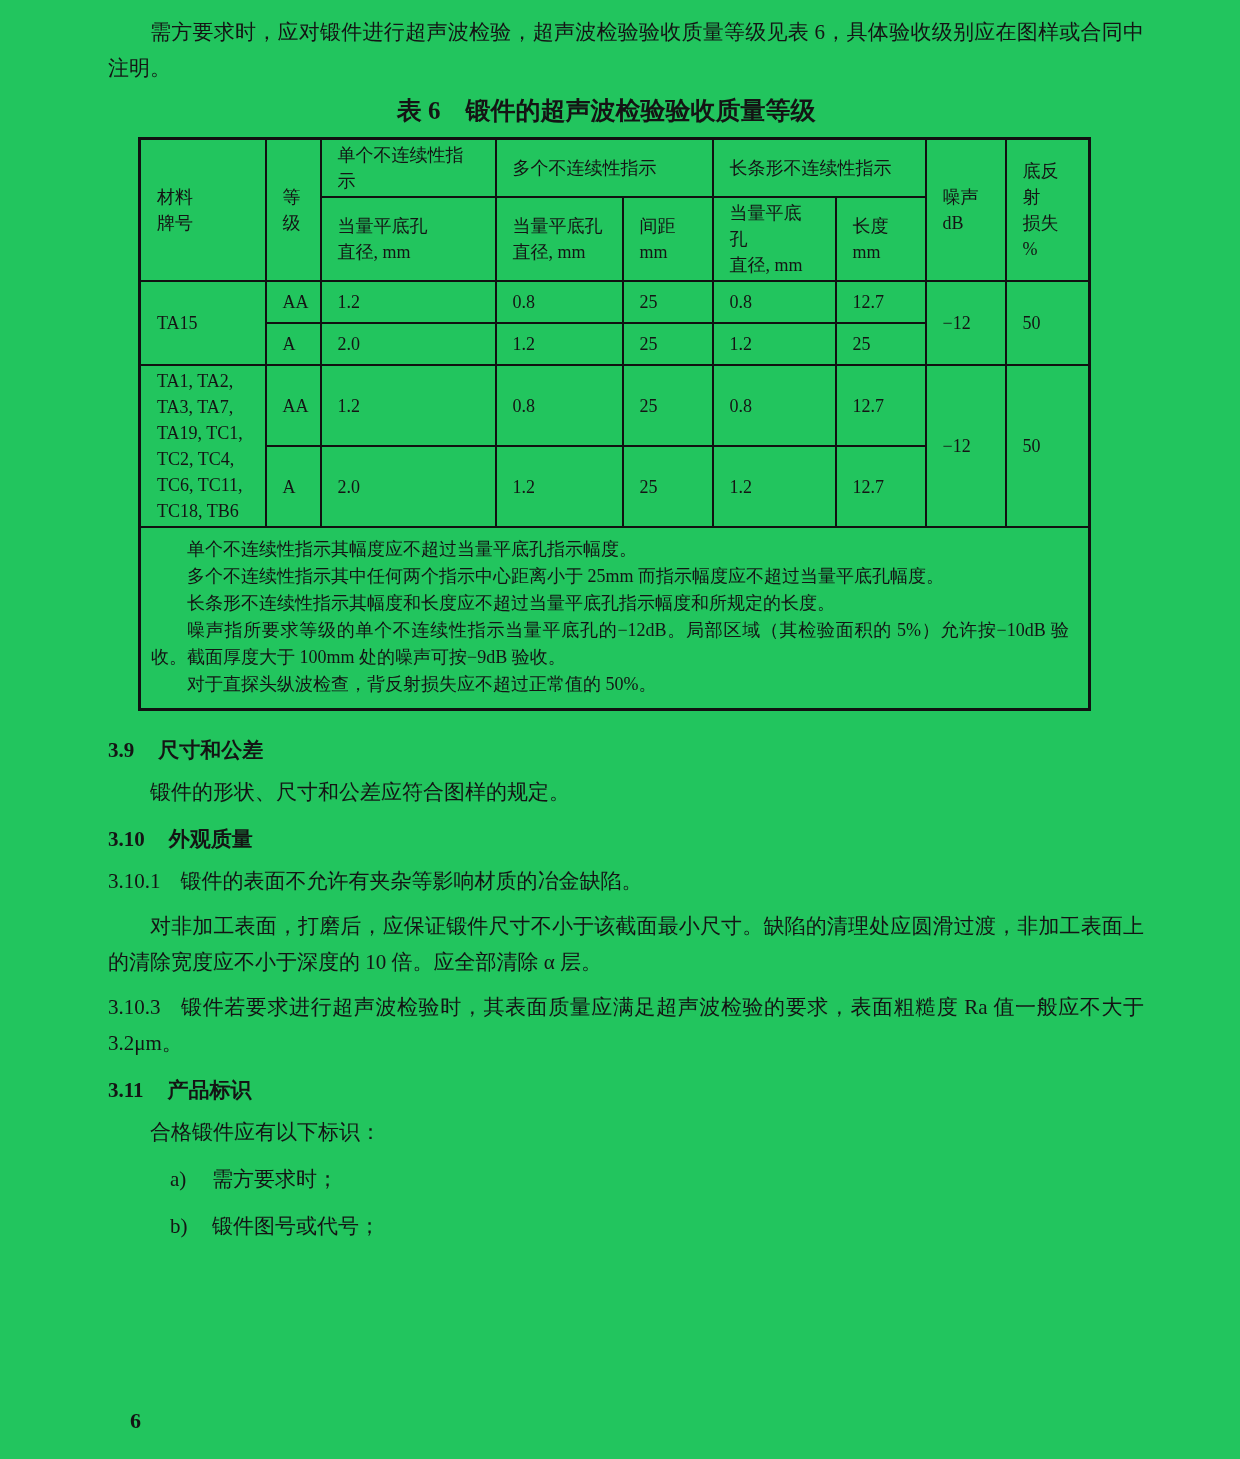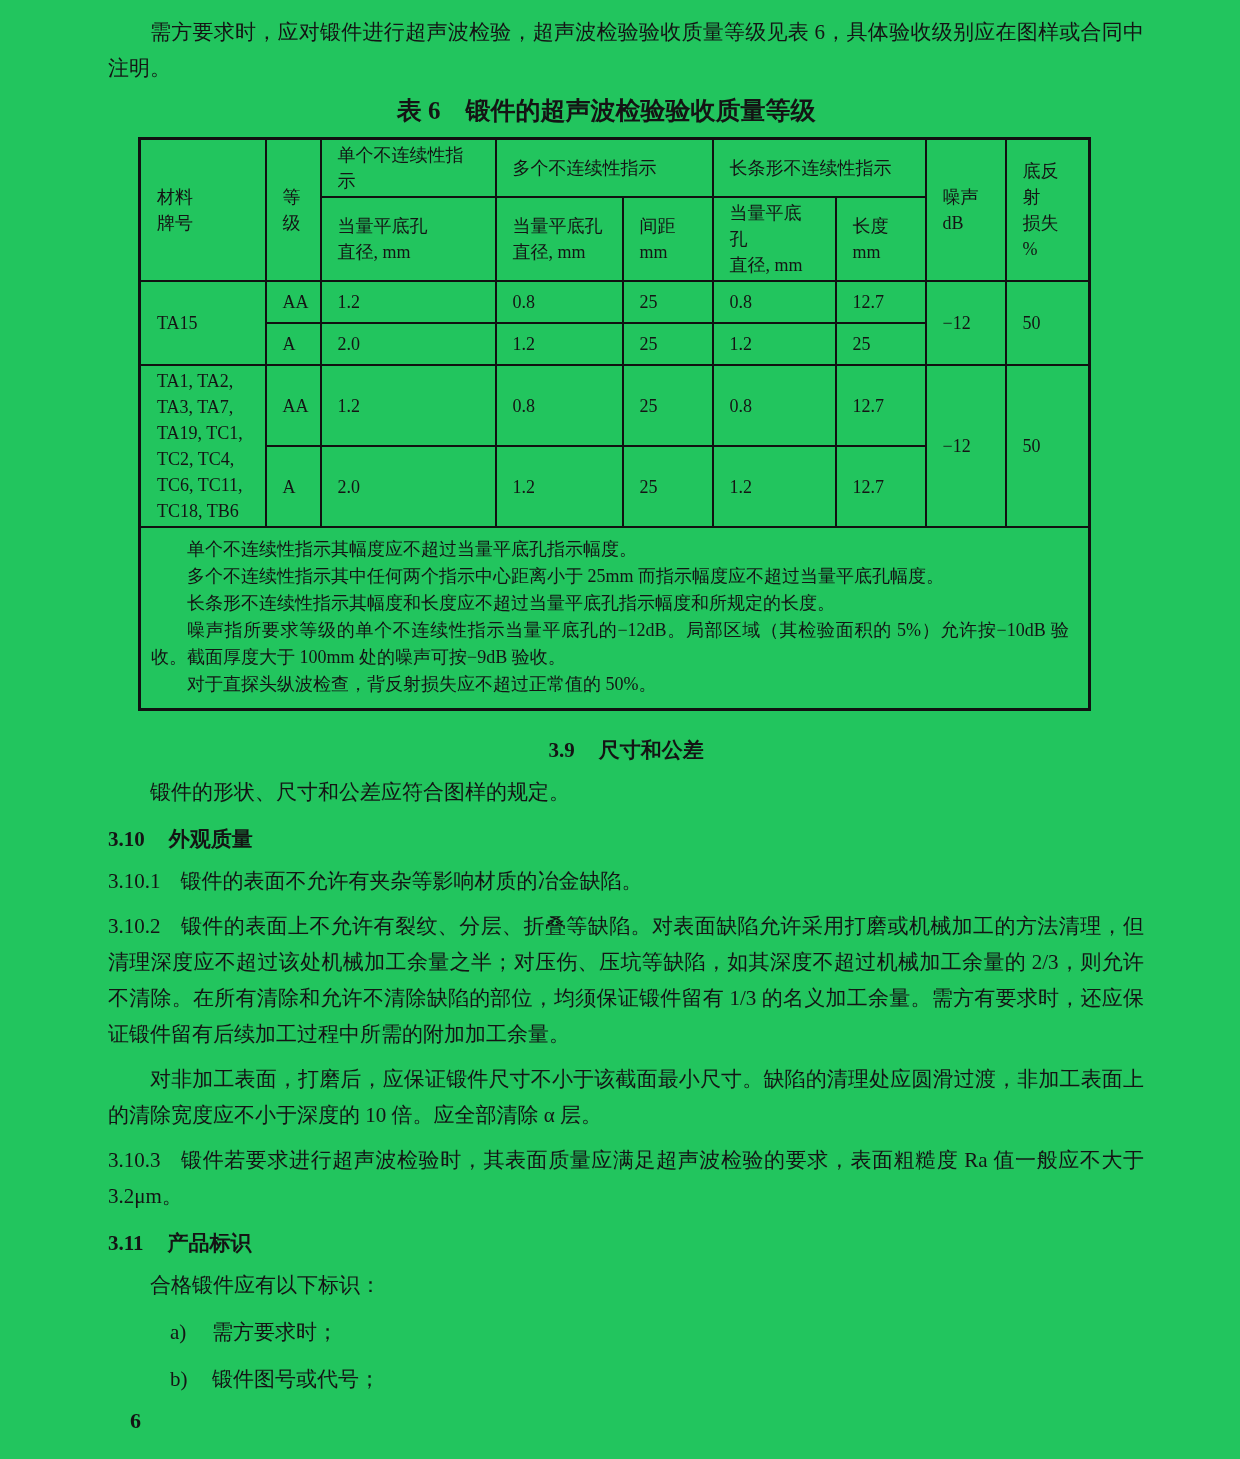--- a/index.html
+++ b/index.html
@@ -29,21 +29,21 @@
   .t6 tr.hr2{height:46px;}
   .t6 tr.r-s{height:42px;}
   .t6 tr.r-l{height:78px;}
   .t6 td.fn-cell{text-align:left;vertical-align:top;padding:8px 19px 10px 10px;}
   .fn{font-size:18px;line-height:27px;text-indent:2em;text-align:justify;}
 
   
   .clause-h{font-size:21px;font-weight:bold;line-height:30px;}
   .clause-h .num{margin-right:24px;}
   .clause-p .num{margin-right:20px;}
-  .mt-lg{margin-top:24px;text-align:center;}
+  .mt-lg{margin-top:24px;}
   .mt-md{margin-top:14px;}
   .mt-sm{margin-top:9px;font-family:Liberation Serif, serif;}
 
   
   .li{display:flex;font-size:21px;line-height:36px;margin:11px 0 0 62px;}
   .li .marker{flex:0 0 42px;}
   .li .text{flex:1;text-align:justify;padding-right:4px;}
 
   .page-num{position:absolute;left:130px;top:1408px;font-size:22px;font-weight:bold;}
 </style>
@@ -153,21 +153,20 @@
       </tbody>
     </table>
 
     <p class="clause-h mt-lg"><span class="num">3.9</span><span>尺寸和公差</span></p>
     <p class="bodytext indent mt-sm">锻件的形状、尺寸和公差应符合图样的规定。</p>
 
     <p class="clause-h mt-md"><span class="num">3.10</span><span>外观质量</span></p>
 
     <p class="bodytext clause-p mt-sm"><span class="num">3.10.1</span><span>锻件的表面不允许有夹杂等影响材质的冶金缺陷。</span></p>
 
-    <p class="bodytext clause-p mt-sm"><span class="num">3.10.2</span><span>锻件的表面上不允许有裂纹、分层、折叠等缺陷。对表面缺陷允许采用打磨或机械加工的方法清理，但清理深度应不超过该处机械加工余量之半；对压伤、压坑等缺陷，如其深度不超过机械加工余量的 2/3，则允许不清除。在所有清除和允许不清除缺陷的部位，均须保证锻件留有 1/3 的名义加工余量。需方有要求时，还应保证锻件留有后续加工过程中所需的附加加工余量。</span></p>
     <p class="bodytext indent mt-sm">对非加工表面，打磨后，应保证锻件尺寸不小于该截面最小尺寸。缺陷的清理处应圆滑过渡，非加工表面上的清除宽度应不小于深度的 10 倍。应全部清除 α 层。</p>
 
     <p class="bodytext clause-p mt-sm"><span class="num">3.10.3</span><span>锻件若要求进行超声波检验时，其表面质量应满足超声波检验的要求，表面粗糙度 Ra 值一般应不大于 3.2μm。</span></p>
 
 
     <p class="clause-h mt-md"><span class="num">3.11</span><span>产品标识</span></p>
     <p class="bodytext indent mt-sm">合格锻件应有以下标识：</p>
 
     <div class="li">
       <span class="marker">a)</span>

